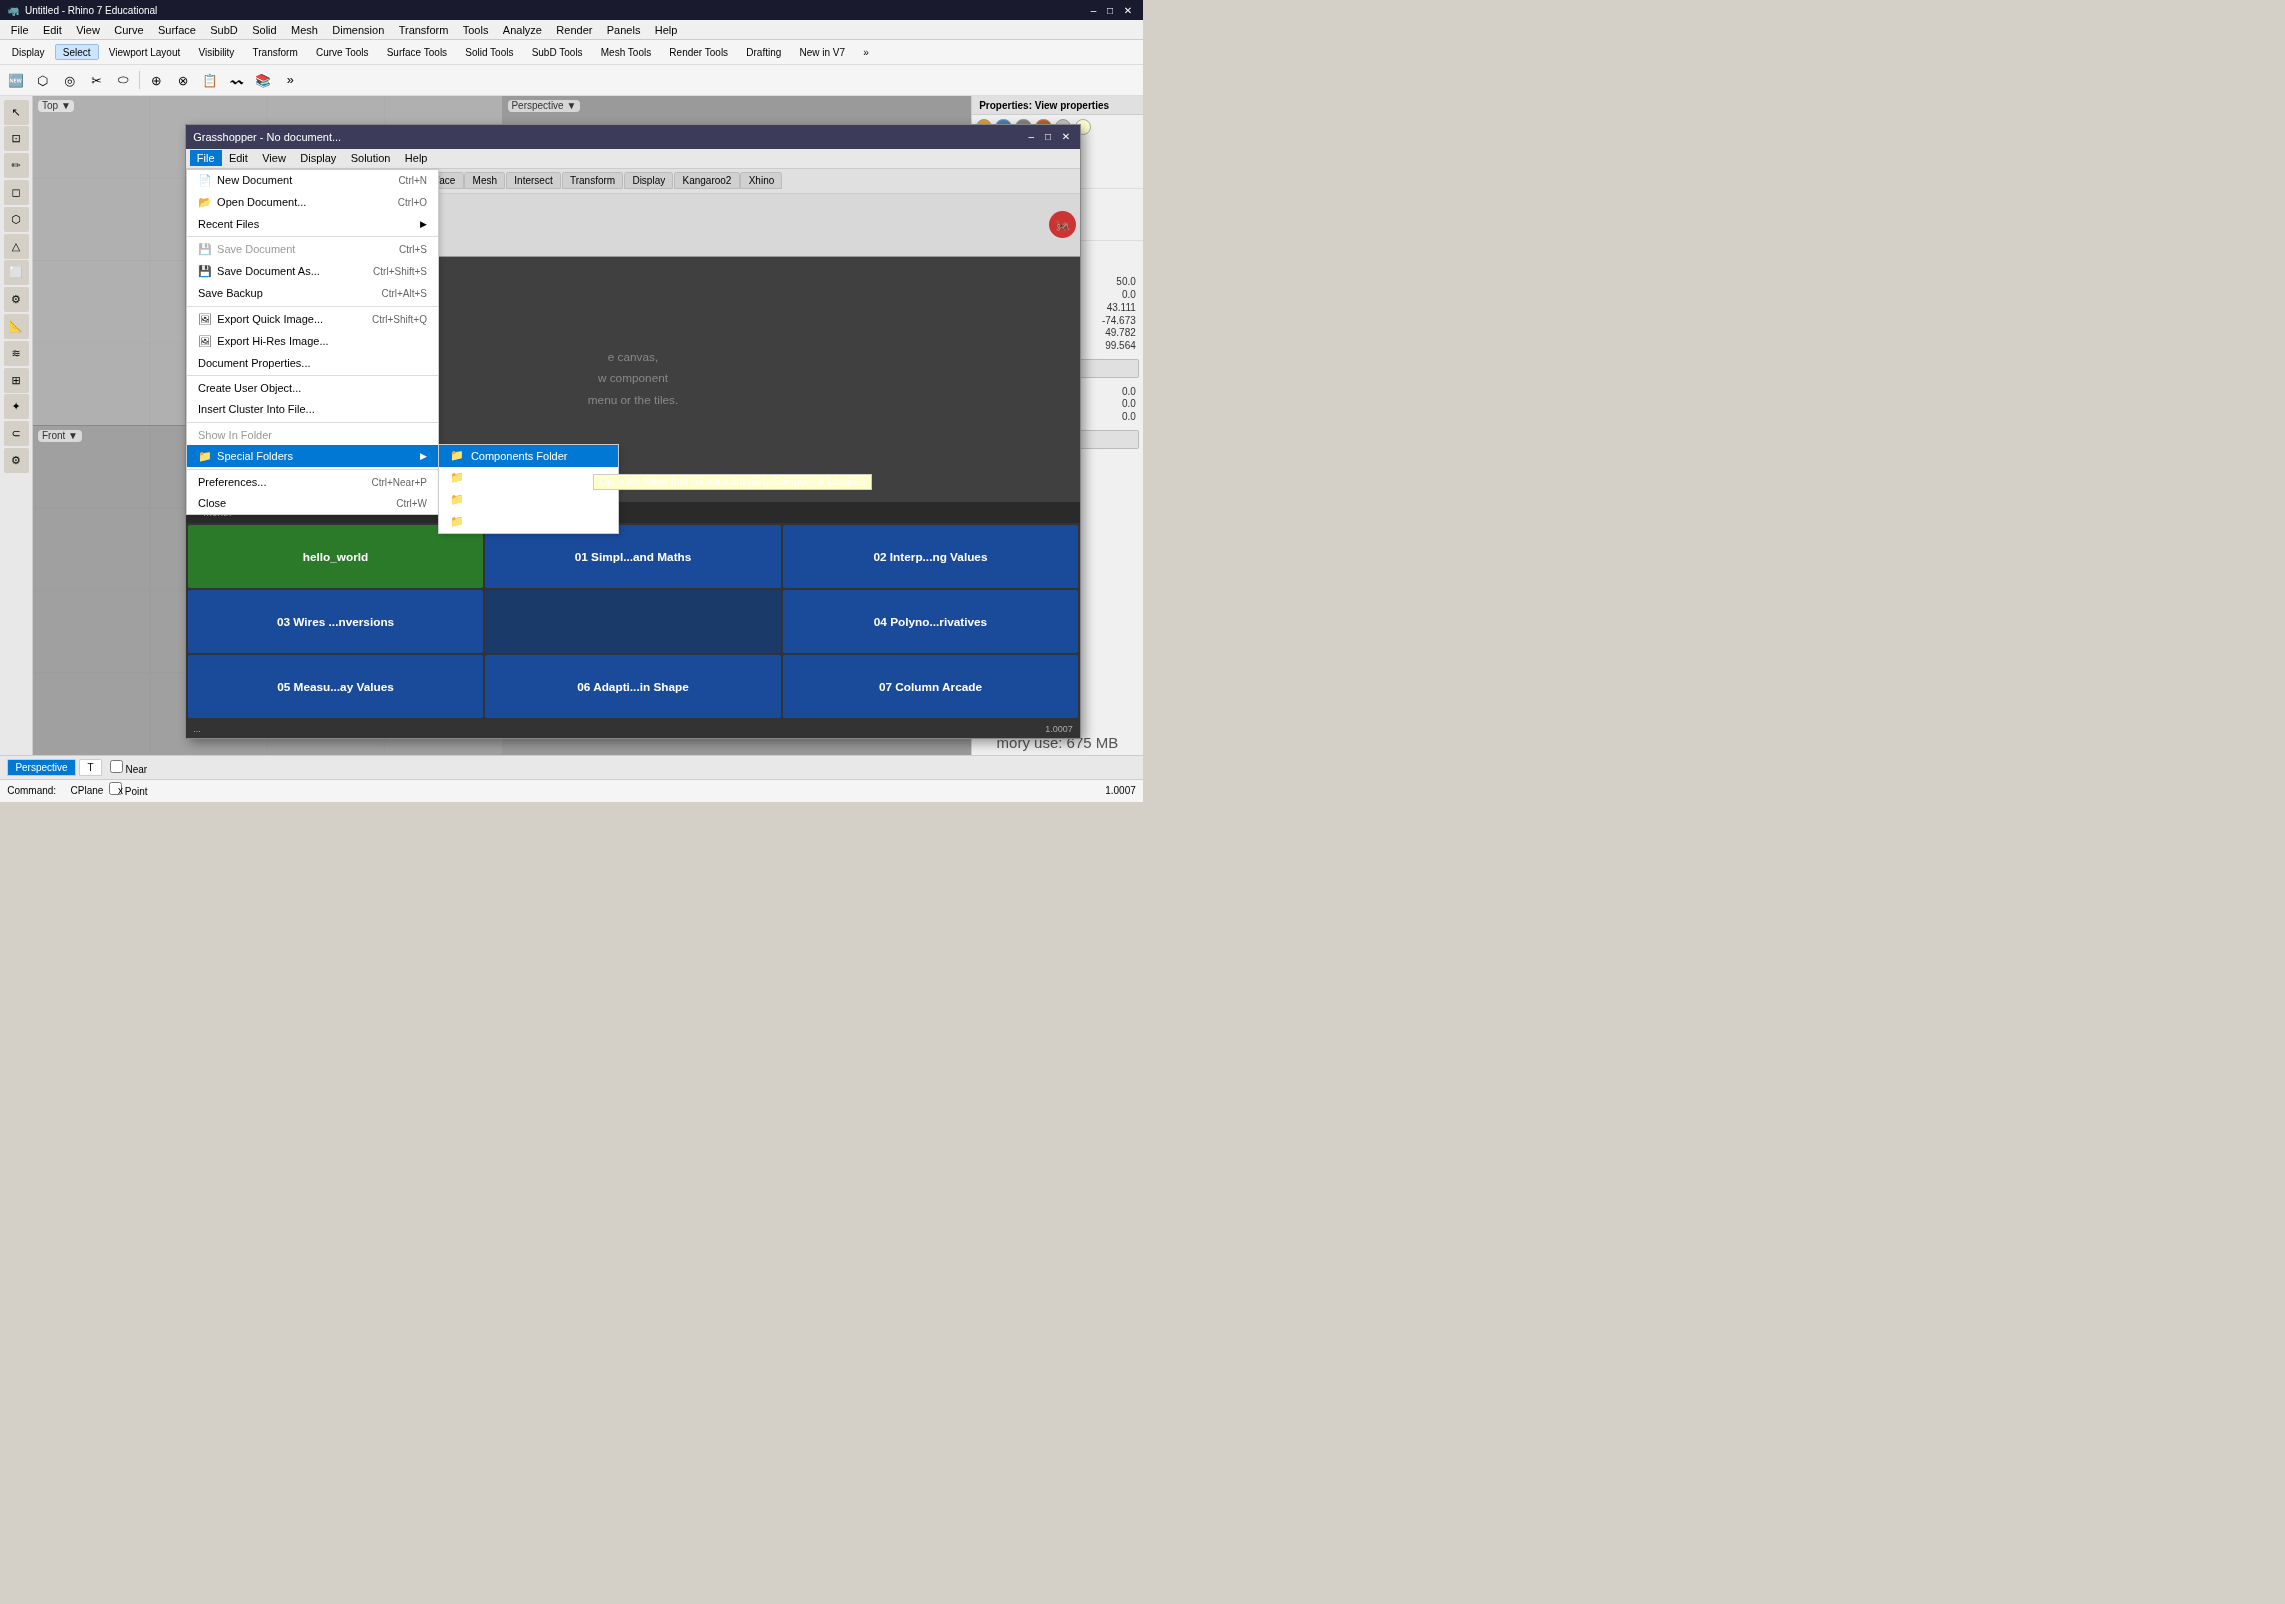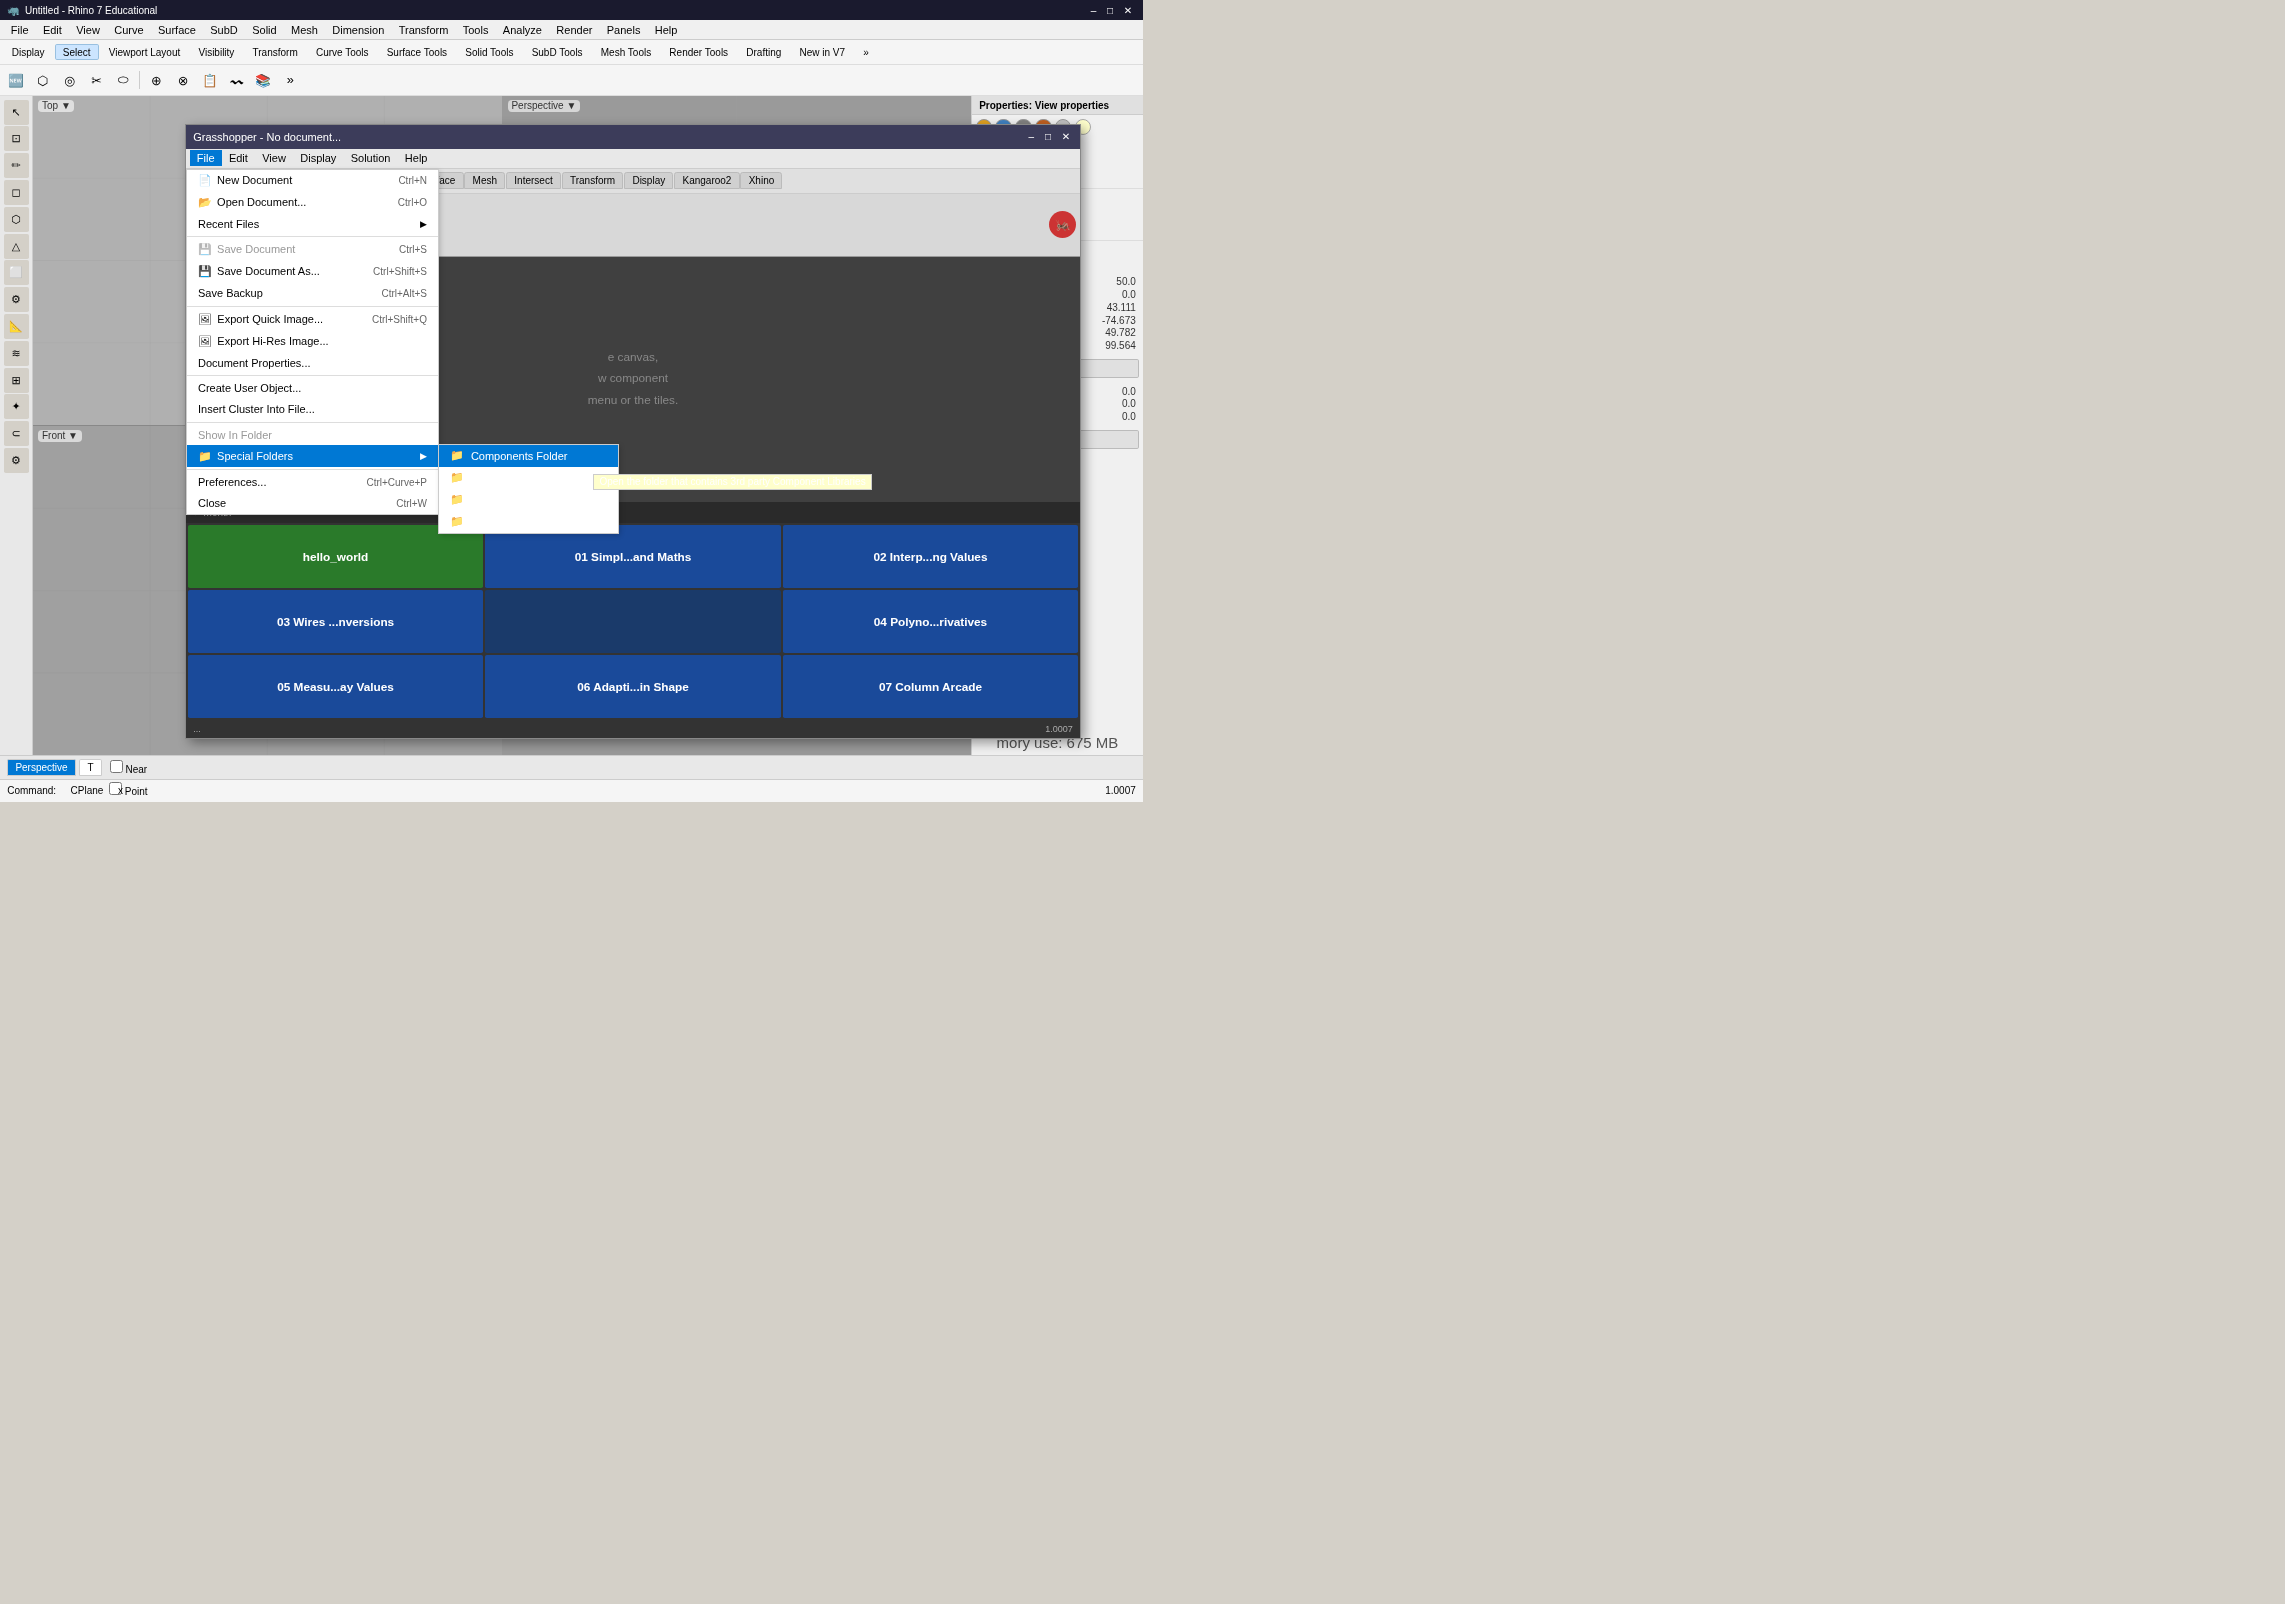--- a/index.html
+++ b/index.html
@@ -697,21 +697,21 @@
                 <span>📁</span>
                 <span>AutoSave Folder</span>
               </div>
 
               <div class="tooltip">Open the folder that contains 3rd party Component Libraries</div>
             </div>
           </div>
           <div class="dropdown-separator"></div>
           <div class="dropdown-item">
             <span>Preferences...</span>
-            <span class="dropdown-shortcut">Ctrl+Curve+P</span>
+            <span class="dropdown-shortcut">Ctrl+Near+P</span>
           </div>
           <div class="dropdown-item">
             <span>Close</span>
             <span class="dropdown-shortcut">Ctrl+W</span>
           </div>
         </div>
       </div>
 
       <div class="gh-toolbar-tabs">
         <div class="gh-tab">Params</div>

